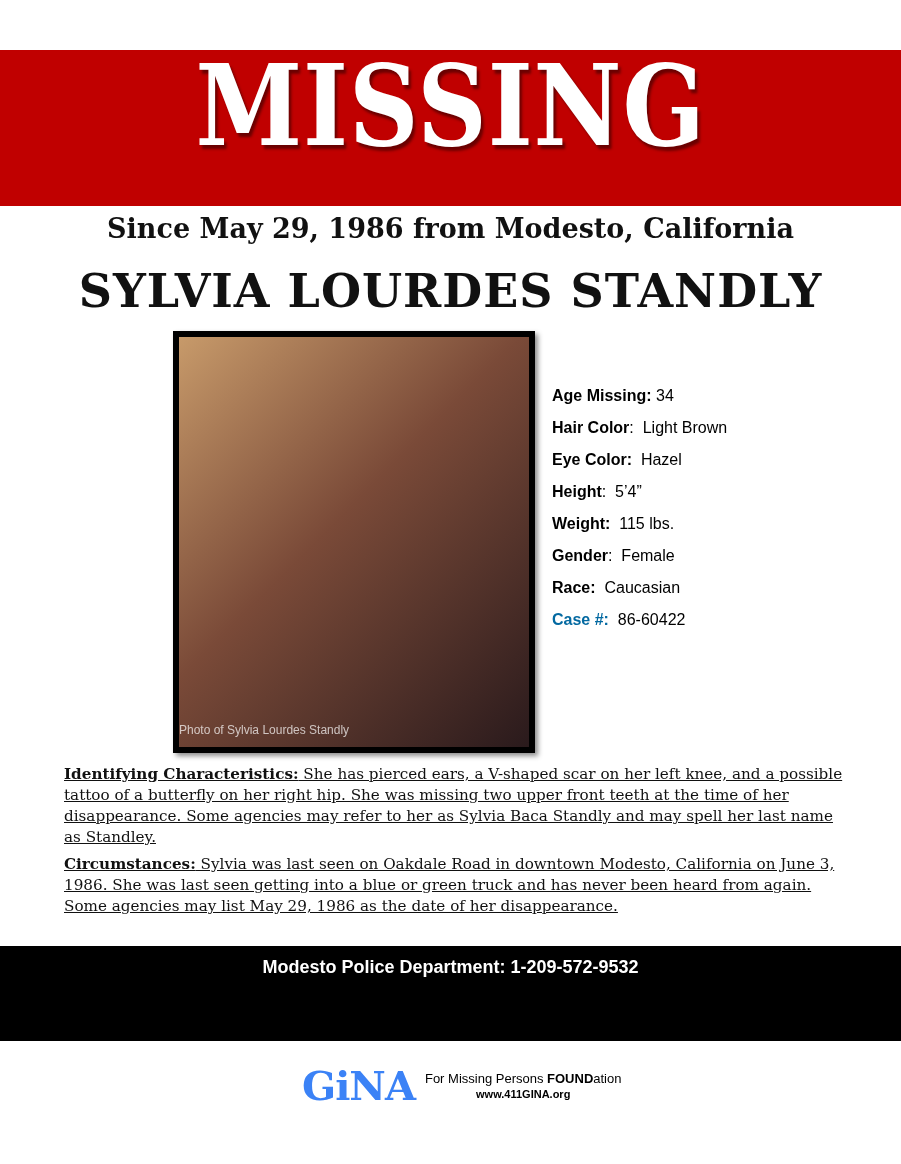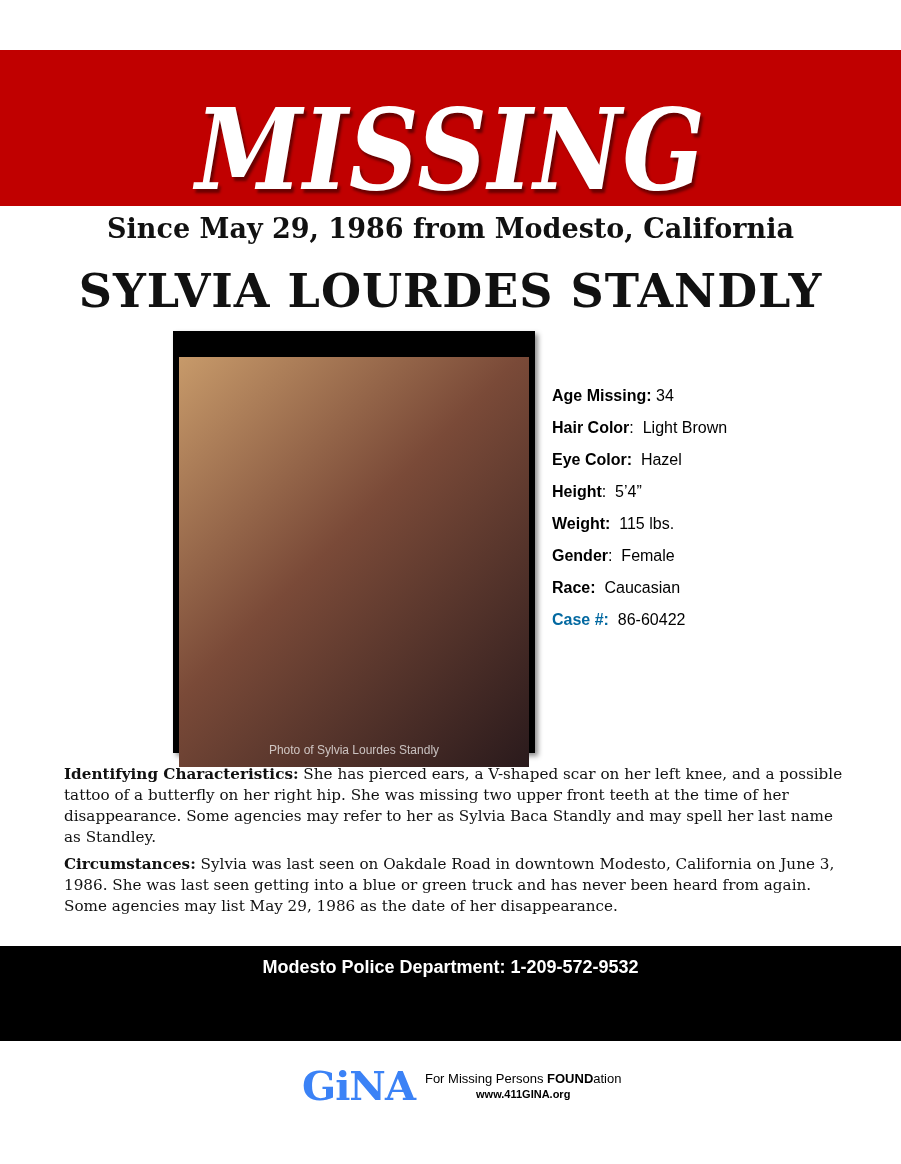--- a/index.html
+++ b/index.html
@@ -1,21 +1,21 @@
 <!DOCTYPE html>
 <html><head>
   <meta charset="utf-8">
   <style>
     * { box-sizing: border-box; margin: 0; padding: 0; }
     html, body { width: 901px; height: 1164px; background: #ffffff; overflow: hidden; }
     body { position: relative; font-family: "Liberation Sans", sans-serif; color: #000; }
 
     .banner {
       position: absolute; left: 0; top: 50px; width: 901px; height: 156px;
-      background: #c00000; display: flex; align-items: flex-end; justify-content: center; font-style: italic;
+      background: #c00000; display: flex; align-items: flex-start; justify-content: center;
     }
     .banner-title {
       font-family: "DejaVu Serif", serif; font-weight: bold; font-size: 112px;
       color: #ffffff; letter-spacing: 1px; transform: scaleX(0.86);
       text-shadow: 3px 4px 3px rgba(0,0,0,0.45);
       line-height: 1;
     }
 
     .since {
       position: absolute; left: 0; top: 212px; width: 901px; text-align: center;
@@ -29,38 +29,38 @@
     }
 
     .photo {
       position: absolute; left: 173px; top: 331px; width: 362px; height: 422px;
       background: #000; padding: 6px;
       box-shadow: 3px 3px 5px rgba(0,0,0,0.45);
     }
     .photo-inner {
       width: 100%; height: 100%;
       background: linear-gradient(135deg, #c79a6a 0%, #7a4a38 45%, #2a1a1c 100%);
-      display: flex; align-items: flex-end; justify-content: center; margin-top: 20px;
+      display: flex; align-items: flex-end; justify-content: flex-start;
     }
     .photo-caption {
       color: rgba(255,255,255,0.7); font-size: 12px; padding-bottom: 10px;
     }
 
     .details {
       position: absolute; left: 552px; top: 380px; width: 300px;
     }
     .detail-row {
       font-size: 16px; line-height: 32px; height: 32px; white-space: pre;
     }
     .detail-label { font-weight: bold; }
     .detail-row.case .detail-label { color: #0369a1; }
 
     .body-text {
       position: absolute; left: 64px; top: 764px; width: 780px;
-      font-family: "DejaVu Serif", serif; font-size: 15.2px; line-height: 21px; color: #111;
+      font-family: "DejaVu Serif", serif; font-size: 15.2px; line-height: 21px; color: #111; text-decoration: underline;
     }
     .body-text p { margin-bottom: 6px; }
     .body-text .lead { font-weight: bold; }
 
     .contact {
       position: absolute; left: 0; top: 946px; width: 901px; height: 95px;
       background: #000; text-align: center;
     }
     .contact-label {
       margin-top: 18px; color: #e00000; font-weight: bold; font-size: 17px; line-height: 22px;

